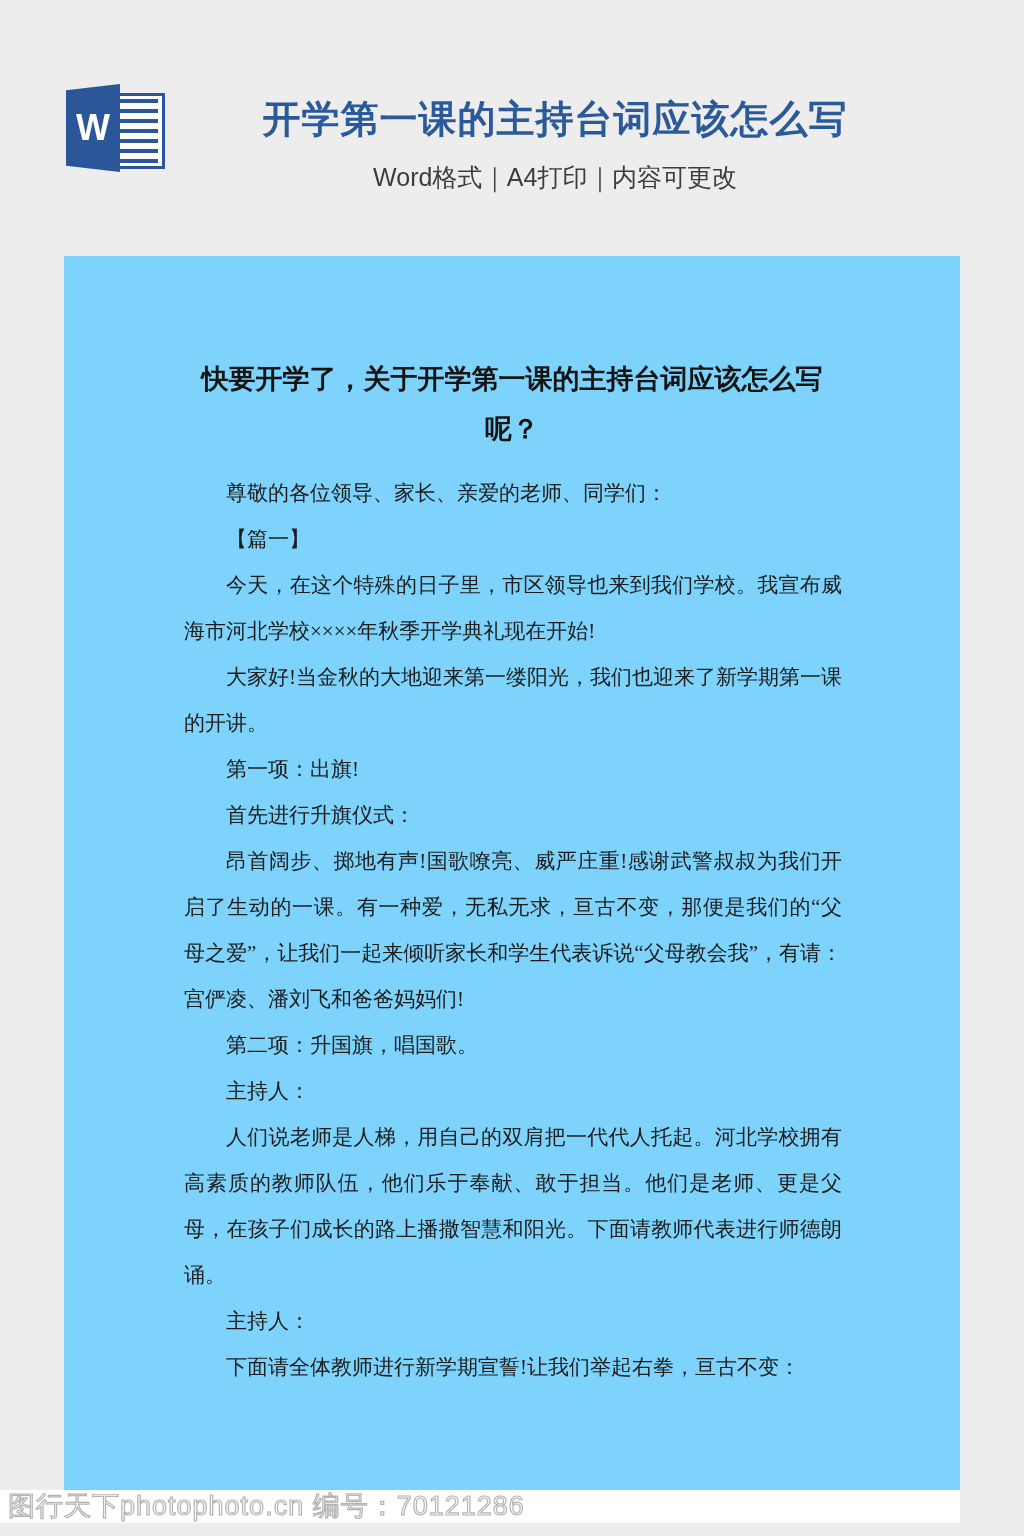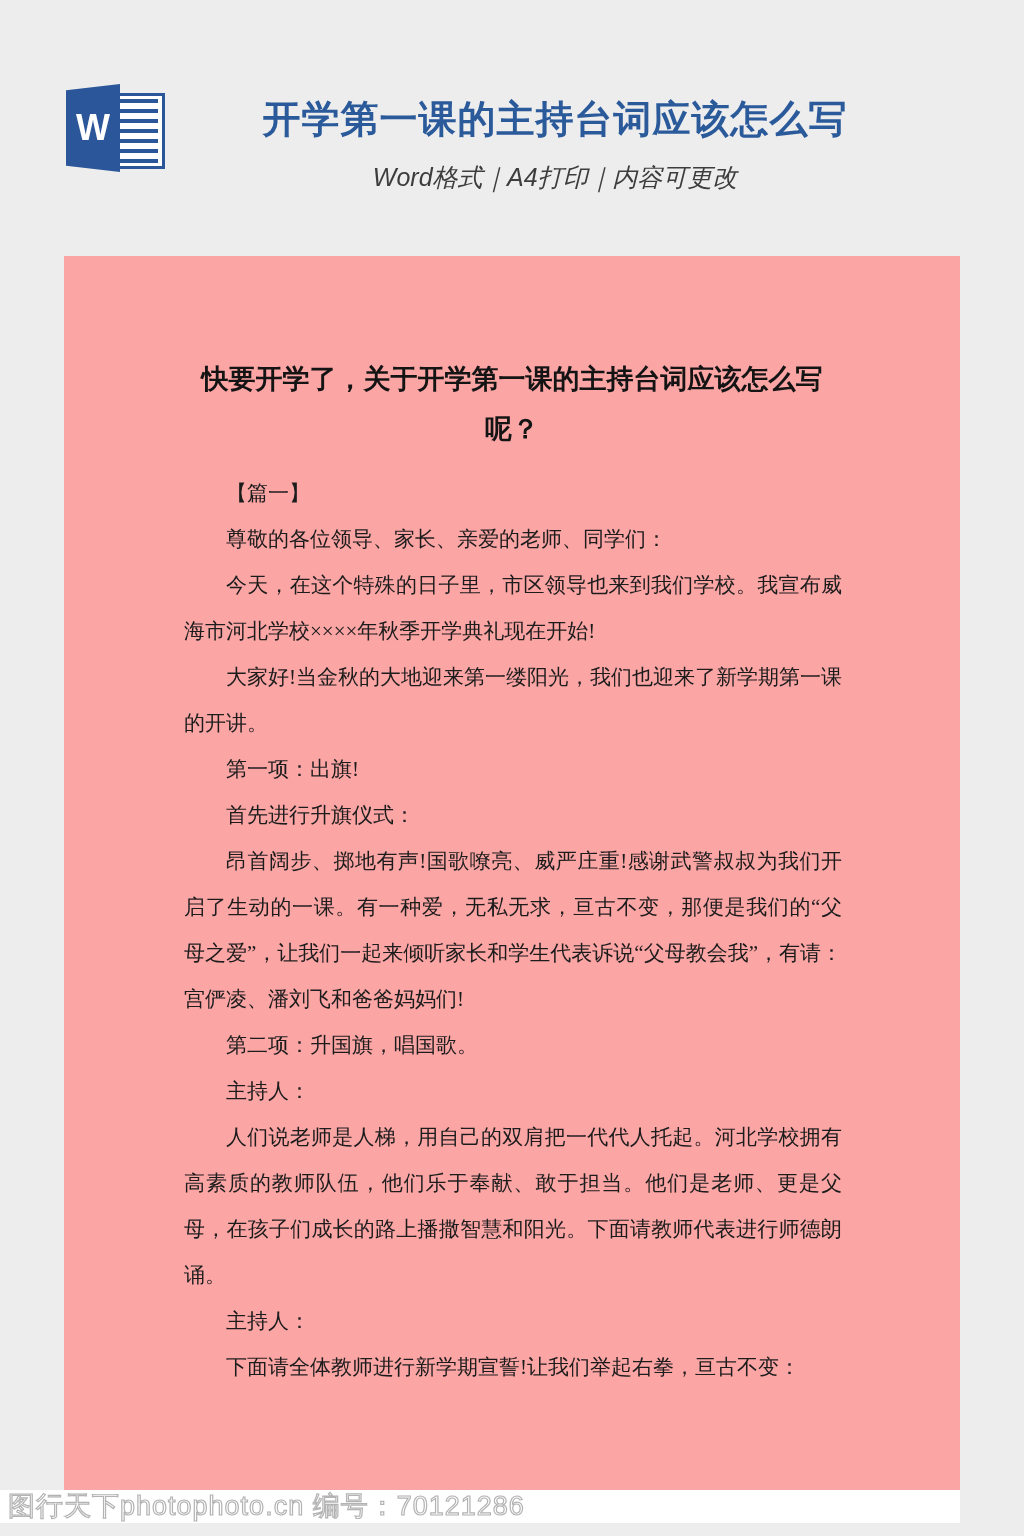--- a/index.html
+++ b/index.html
@@ -69,29 +69,28 @@
     color: #2b5a9b;
     letter-spacing: 1px;
     white-space: nowrap;
     font-family: Liberation Serif, serif;
   }
   .page-subtitle {
     margin: 16px 0 0 0;
     font-size: 25px;
     color: #3d3d3d;
     white-space: nowrap;
-    font-style: italic;
   }
 
   
   .doc-page {
     position: absolute;
     left: 64px; top: 256px;
     width: 896px; height: 1234px;
-    background: #fca5a5;
+    background: #7dd3fc;
     overflow: hidden;
   }
   .doc-heading {
     margin: 98px auto 16px auto;
     width: 656px;
     font-size: 27px;
     font-weight: bold;
     color: #141414;
     text-align: center;
     line-height: 50px;
@@ -149,22 +148,22 @@
   </div>
   <div class="title-block">
     <h1 class="page-title">开学第一课的主持台词应该怎么写</h1>
     <p class="page-subtitle">Word格式｜A4打印｜内容可更改</p>
   </div>
 </div>
 
 <div class="doc-page">
   <h2 class="doc-heading">快要开学了，关于开学第一课的主持台词应该怎么写呢？</h2>
   <div class="doc-body">
+      <p class="doc-para">尊敬的各位领导、家长、亲爱的老师、同学们：</p>
       <p class="doc-para">【篇一】</p>
-      <p class="doc-para">尊敬的各位领导、家长、亲爱的老师、同学们：</p>
       <p class="doc-para">今天，在这个特殊的日子里，市区领导也来到我们学校。我宣布威海市河北学校××××年秋季开学典礼现在开始!</p>
       <p class="doc-para">大家好!当金秋的大地迎来第一缕阳光，我们也迎来了新学期第一课的开讲。</p>
       <p class="doc-para">第一项：出旗!</p>
       <p class="doc-para">首先进行升旗仪式：</p>
       <p class="doc-para">昂首阔步、掷地有声!国歌嘹亮、威严庄重!感谢武警叔叔为我们开启了生动的一课。有一种爱，无私无求，亘古不变，那便是我们的“父母之爱”，让我们一起来倾听家长和学生代表诉说“父母教会我”，有请：宫俨凌、潘刘飞和爸爸妈妈们!</p>
       <p class="doc-para">第二项：升国旗，唱国歌。</p>
       <p class="doc-para">主持人：</p>
       <p class="doc-para">人们说老师是人梯，用自己的双肩把一代代人托起。河北学校拥有高素质的教师队伍，他们乐于奉献、敢于担当。他们是老师、更是父母，在孩子们成长的路上播撒智慧和阳光。下面请教师代表进行师德朗诵。</p>
       <p class="doc-para">主持人：</p>
       <p class="doc-para">下面请全体教师进行新学期宣誓!让我们举起右拳，亘古不变：</p>

